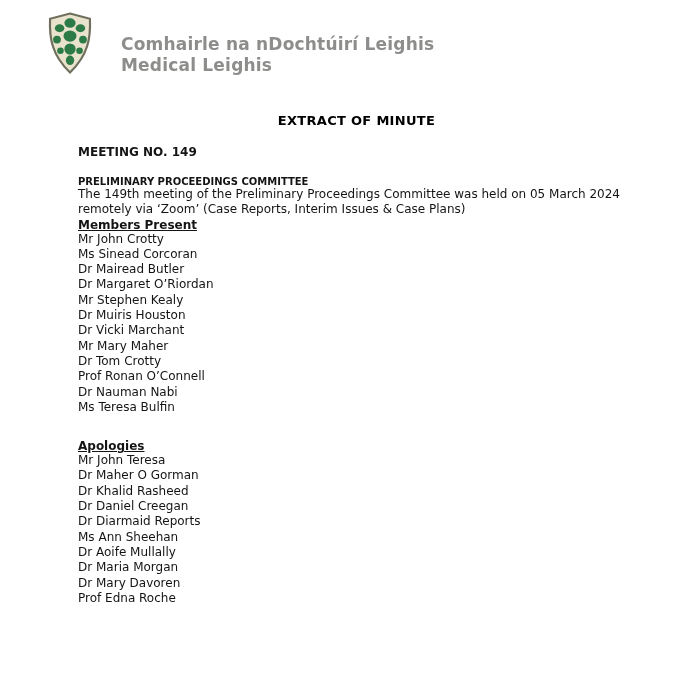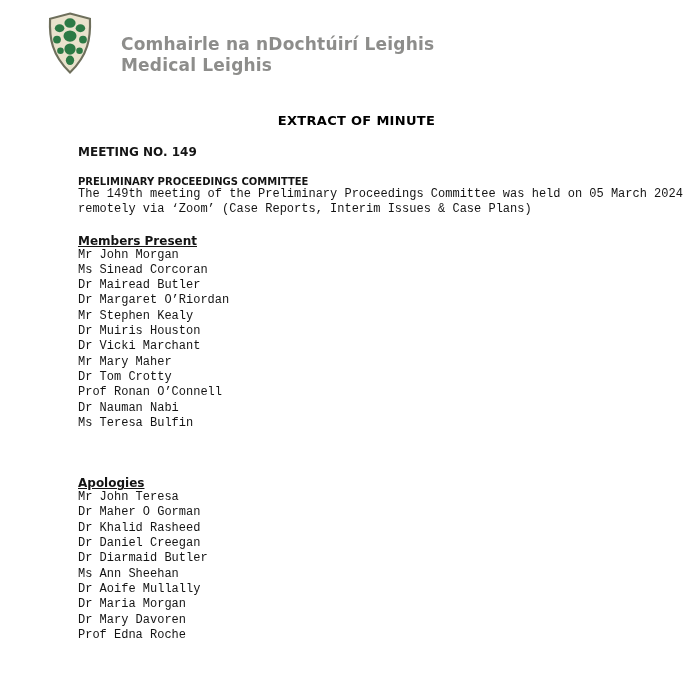--- a/index.html
+++ b/index.html
@@ -54,35 +54,33 @@
   .committee {
     margin-top: 17px;
     font-size: 10px;
     font-weight: bold;
   }
   .description {
     font-size: 12px;
     line-height: 15.3px;
   }
   .section-heading {
-    margin-top: 16px;
     font-size: 12px;
     font-weight: bold;
     text-decoration: underline;
   }
   .section-heading.apologies {
-    margin-top: 45px;
+    margin-top: 24px;
   }
   .name-list {
     font-size: 12px;
     line-height: 15.3px;
   }
   .para-line, .name-line {
     white-space: nowrap;
-    font-family: Liberation Mono, monospace;
   }
 </style>
 </head>
 <body>
 
 <div class="page">
 
   <header class="header">
     <div class="logo">
       <svg viewBox="0 0 60 72" xmlns="http://www.w3.org/2000/svg">
@@ -115,42 +113,42 @@
     <div class="committee">PRELIMINARY PROCEEDINGS COMMITTEE</div>
 
     <div class="description">
         <div class="para-line">The 149th meeting of the Preliminary Proceedings Committee was held on 05 March 2024</div>
         <div class="para-line">remotely via ‘Zoom’ (Case Reports, Interim Issues &amp; Case Plans)</div>
       </div>
 
     <div class="section-heading">Members Present</div>
 
     <div class="name-list">
-        <div class="name-line">Mr John Morgan</div>
+        <div class="name-line">Mr John Crotty</div>
         <div class="name-line">Ms Sinead Corcoran</div>
         <div class="name-line">Dr Mairead Butler</div>
         <div class="name-line">Dr Margaret O’Riordan</div>
         <div class="name-line">Mr Stephen Kealy</div>
         <div class="name-line">Dr Muiris Houston</div>
         <div class="name-line">Dr Vicki Marchant</div>
         <div class="name-line">Mr Mary Maher</div>
         <div class="name-line">Dr Tom Crotty</div>
         <div class="name-line">Prof Ronan O’Connell</div>
         <div class="name-line">Dr Nauman Nabi</div>
         <div class="name-line">Ms Teresa Bulfin</div>
       </div>
 
     <div class="section-heading apologies">Apologies</div>
 
     <div class="name-list">
         <div class="name-line">Mr John Teresa</div>
         <div class="name-line">Dr Maher O Gorman</div>
         <div class="name-line">Dr Khalid Rasheed</div>
         <div class="name-line">Dr Daniel Creegan</div>
-        <div class="name-line">Dr Diarmaid Butler</div>
+        <div class="name-line">Dr Diarmaid Reports</div>
         <div class="name-line">Ms Ann Sheehan</div>
         <div class="name-line">Dr Aoife Mullally</div>
         <div class="name-line">Dr Maria Morgan</div>
         <div class="name-line">Dr Mary Davoren</div>
         <div class="name-line">Prof Edna Roche</div>
       </div>
   </main>
 
 </div>
 

